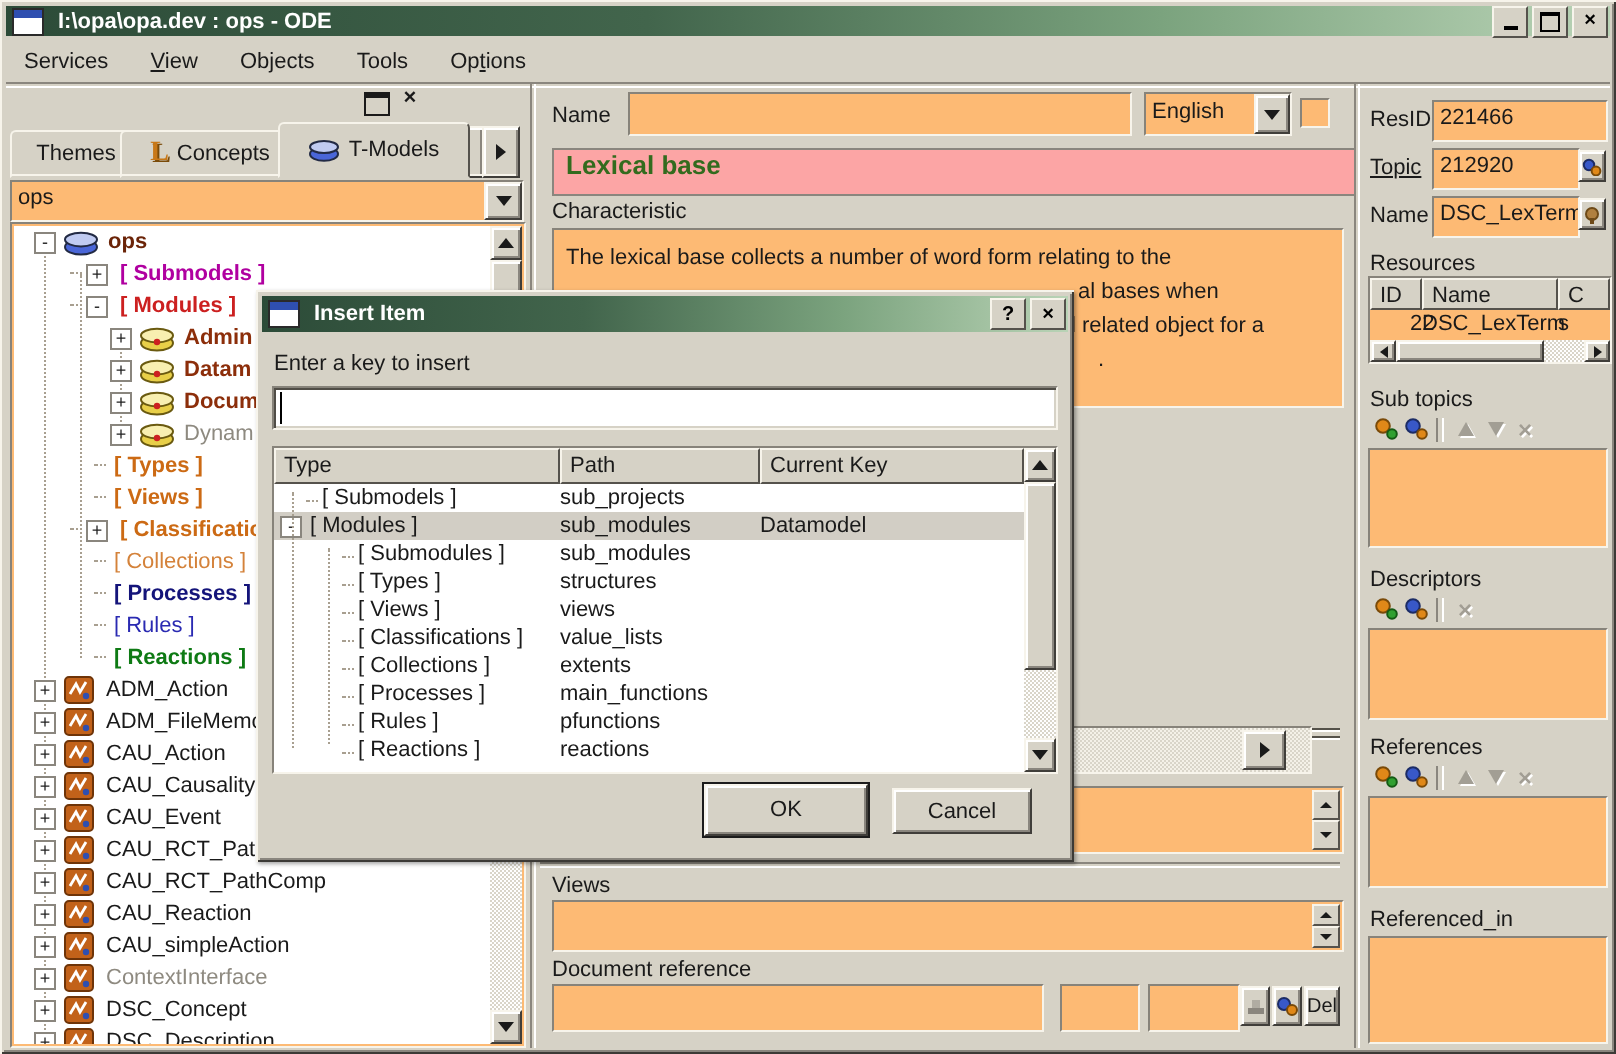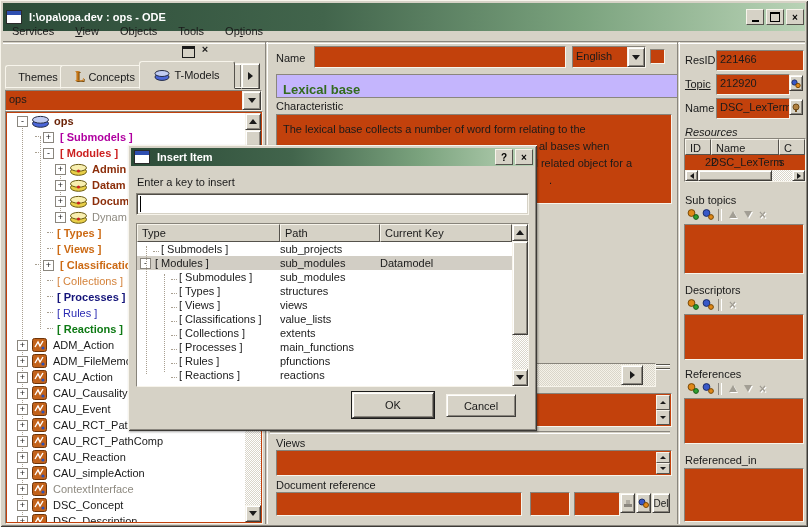--- a/index.html
+++ b/index.html
@@ -8,21 +8,21 @@
        box-shadow: inset 1px 1px 0 #f7f4eb, inset -1px -1px 0 #3c3a36,
                    inset 2px 2px 0 #d6d2c6, inset -2px -2px 0 #8a867e;
        overflow:hidden;}
   .abs{position:absolute;}
   
   .raised{background:#d6d2c6;border:1px solid;border-color:#f7f4eb #403e3a #403e3a #f7f4eb;
           box-shadow: inset 1px 1px 0 #fff, inset -1px -1px 0 #8a867e;}
   .raised-thin{background:#d6d2c6;border:1px solid;border-color:#f7f4eb #55524c #55524c #f7f4eb;}
   .sunk{background:#fff;border:1px solid;border-color:#87837a #f7f4eb #f7f4eb #87837a;
         box-shadow: inset 1px 1px 0 #504d46, inset -1px -1px 0 #d6d2c6;}
-  .sunk-flat{background:#c2410c;border:1px solid;border-color:#87837a #f7f4eb #f7f4eb #87837a;}
+  .sunk-flat{background:#fdba74;border:1px solid;border-color:#87837a #f7f4eb #f7f4eb #87837a;}
   
   .tbar{background:linear-gradient(90deg,#2c4b38 0%,#42654c 40%,#7ba37e 72%,#b9d3b6 100%);
         display:flex;align-items:center;color:#fff;font-weight:bold;}
   .tbar .ttl{flex:1;white-space:nowrap;overflow:hidden;padding-left:4px;}
   .cap-btn{width:16px;height:14px;margin-right:2px;display:flex;align-items:center;justify-content:center;
            font-size:10px;font-weight:bold;color:#000;cursor:default;}
   .appico{width:14px;height:12px;background:#fff;border:1px solid #2a2a2a;margin:0 3px;position:relative;}
   .appico::before{content:"";position:absolute;left:0;top:0;right:0;height:4px;background:#2f4fb0;}
   
   .menu-item{display:inline-block;padding:3px 9px 3px 9px;}
@@ -71,29 +71,29 @@
   .ga-dn{border-left:4px solid transparent;border-right:4px solid transparent;border-top:7px solid #a29e94;width:0;height:0;}
   .gx{color:#a29e94;font-weight:bold;font-size:12px;text-shadow:1px 1px 0 #fff;line-height:10px;}
   .spin{position:absolute;right:1px;top:1px;bottom:1px;width:14px;display:flex;flex-direction:column;}
   .spin-b{flex:1;background:#d6d2c6;border:1px solid;border-color:#f7f4eb #55524c #55524c #f7f4eb;
           display:flex;align-items:center;justify-content:center;}
   .spin-b .t-up{border-left-width:3px;border-right-width:3px;border-bottom-width:3px;}
   .spin-b .t-dn{border-left-width:3px;border-right-width:3px;border-top-width:3px;}
   .mini-btn{display:flex;align-items:center;justify-content:center;box-sizing:border-box;}
   .groove{border-top:1px solid #8a867e;border-bottom:1px solid #fff;height:1px;}
   .vsplit{border-left:1px solid #8a867e;border-right:1px solid #fff;width:1px;}
-  .hdr-yellow{background:#c4b5fd;border:1px solid #8a867e;color:#336b1e;font-weight:bold;font-size:13px;
-              display:flex;align-items:flex-end;padding-left:6px;}
+  .hdr-yellow{background:#fca5a5;border:1px solid #8a867e;color:#336b1e;font-weight:bold;font-size:13px;
+              display:flex;align-items:flex-start;padding-left:6px;}
 </style>
 </head>
 <body>
 
 <div id="app">
 
-  <div class="abs tbar" style="left:3px;top:3px;right:3px;height:28px;">
+  <div class="abs tbar" style="left:3px;top:3px;right:3px;height:15px;">
     <span class="appico"></span>
     <span class="ttl">I:\opa\opa.dev : ops - ODE</span>
     <span class="cap-btn raised-thin">
         <span style="width:7px;height:2px;background:#000;margin-top:7px;"></span>
       </span>
     <span class="cap-btn raised-thin">
         <span style="width:8px;height:7px;border:1px solid #000;border-top-width:2px;"></span>
       </span>
     <span class="cap-btn raised-thin" style="margin-right:1px;">
         <span>×</span>
@@ -457,21 +457,21 @@
     <div class="abs sunk-flat" style="left:35px;top:56px;width:72px;height:19px;">
         <span style="position:absolute;left:3px;top:2px;">DSC_LexTerm</span>
       </div>
     <div class="abs raised mini-btn" style="left:108px;top:57px;width:14px;height:16px;">
       <svg width="10" height="9">
           <circle cx="5" cy="4" r="3" fill="#b08040" stroke="#6e4a18"></circle>
           <rect x="4" y="6" width="2" height="3" fill="#6e4a18"></rect>
         </svg>
     </div>
 
-    <span class="abs rlabel" style="left:4px;top:84px;font-style:italic;">Resources</span>
+    <span class="abs rlabel" style="left:4px;top:84px;">Resources</span>
     <div class="abs sunk-flat" style="left:3px;top:96px;width:120px;height:42px;">
       <div style="display:flex;height:16px;">
         <span class="hcell" style="width:26px;">ID</span>
         <span class="hcell" style="width:68px;">Name</span>
         <span class="hcell" style="flex:1;">C</span>
       </div>
       <div style="display:flex;height:14px;align-items:center;">
         <span style="width:26px;padding-left:20px;box-sizing:border-box;">22</span>
         <span style="width:68px;">DSC_LexTerm</span>
         <span style="flex:1;">s</span>

